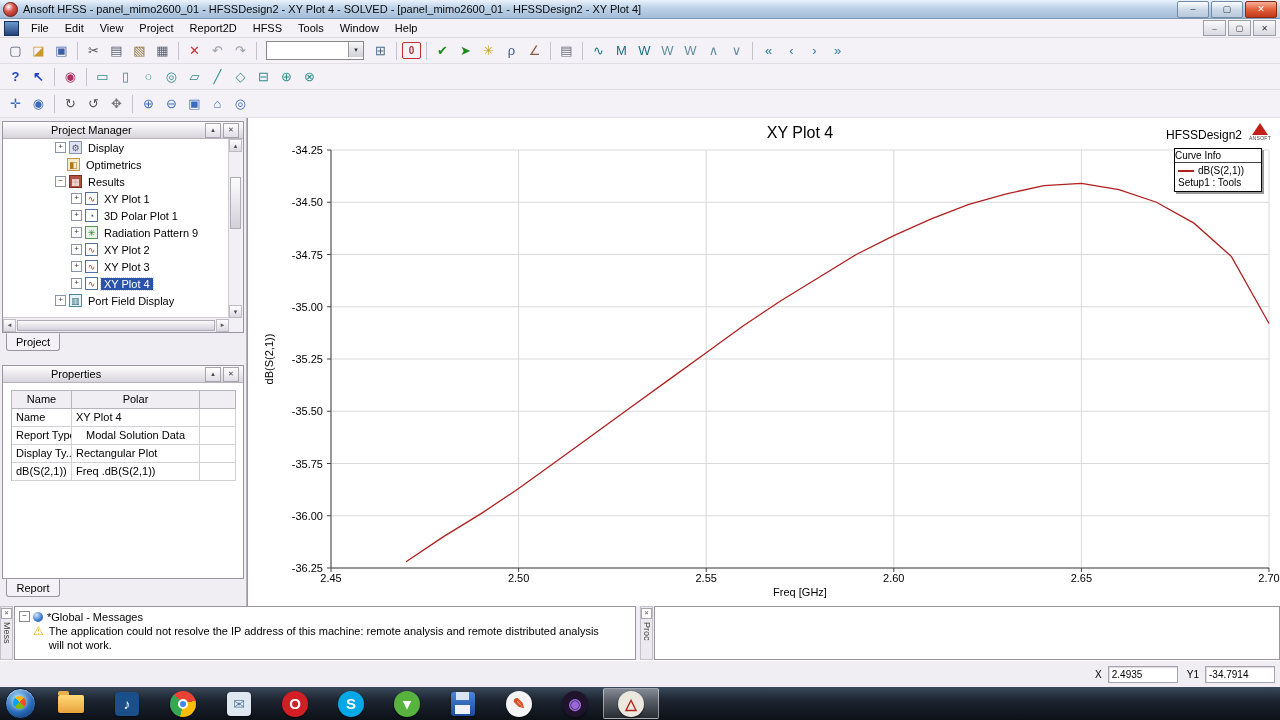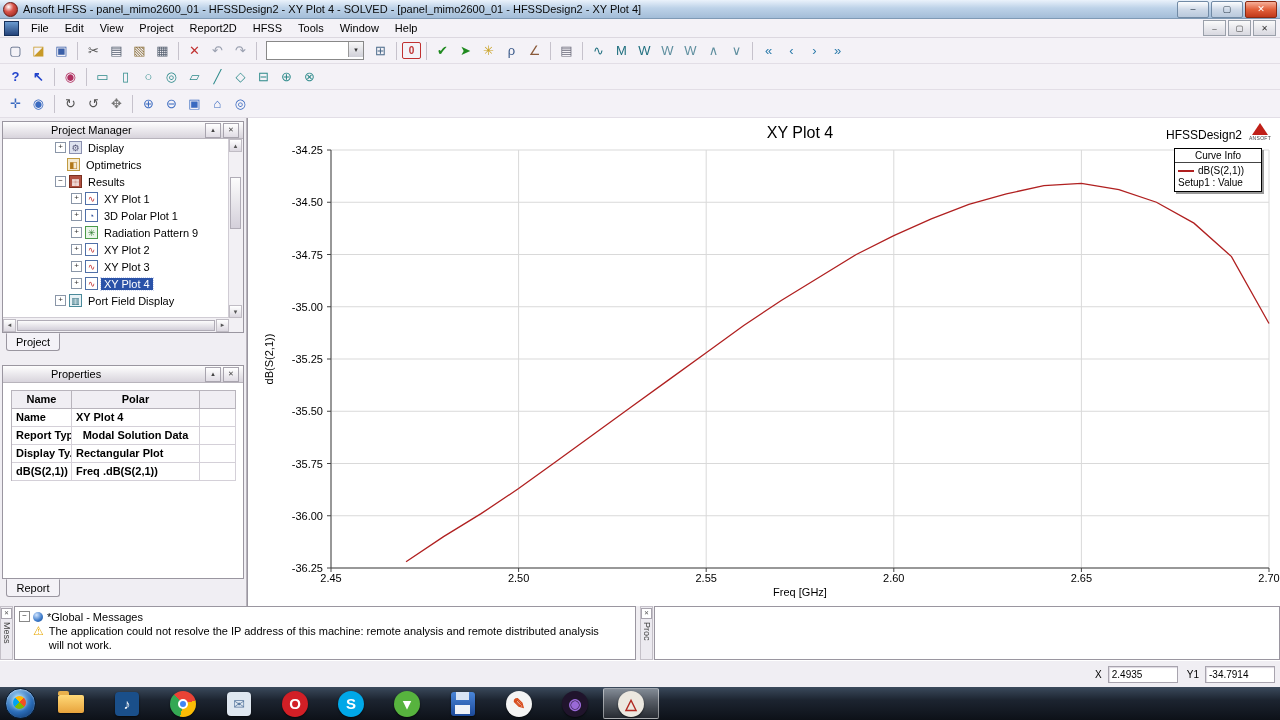--- a/index.html
+++ b/index.html
@@ -72,36 +72,36 @@
     background:linear-gradient(#fff,#dcd8e0);border:1px solid #c0bcc4;box-sizing:border-box;flex:0 0 auto;}
   .scr-thumb{background:linear-gradient(#fcfcfc,#d4d0da);border:1px solid #b0acb6;box-sizing:border-box;}
   #vthumb{position:absolute;left:1px;top:38px;width:11px;height:52px;}
   #hthumb{flex:1;height:11px;margin:0 1px;}
   #pm-corner{position:absolute;right:0;bottom:0;width:14px;height:14px;background:#f2f0f4;}
 
   
   #props-table{position:absolute;left:8px;top:24px;border-top:1px solid #b8b4bc;border-left:1px solid #b8b4bc;width:224px;}
   .prop-row{display:flex;height:18px;}
   .prop-cell{border-right:1px solid #d4d0d8;border-bottom:1px solid #d4d0d8;padding:2px 4px;overflow:hidden;
-    white-space:nowrap;box-sizing:border-box;font-size:11px;font-weight:bold;}
+    white-space:nowrap;box-sizing:border-box;font-size:11px;}
   .prop-cell.head{background:#f0eef3;text-align:center;border-right-color:#b8b4bc;border-bottom-color:#b8b4bc;}
 
   
   #chart-area{position:absolute;left:247px;top:118px;width:1033px;height:488px;background:#fff;border-left:1px solid #9a96a0;box-sizing:border-box;}
   #chart-title{position:absolute;left:84px;top:6px;width:936px;text-align:center;font-size:16px;}
   #design-label{position:absolute;right:38px;top:10px;font-size:12px;}
   #logo{position:absolute;right:6px;top:5px;width:28px;text-align:center;}
   #logo-mark{width:0;height:0;border-left:8px solid transparent;border-right:8px solid transparent;
     border-bottom:12px solid #c02018;margin:0 auto;}
   #logo-text{font-size:5px;color:#444;letter-spacing:.3px;}
   #plot-svg{position:absolute;left:0;top:0;}
   #plot-svg text{font-family:"Liberation Sans",sans-serif;}
   #legend{position:absolute;right:18px;top:30px;width:88px;background:#fff;border:1px solid #000;
     box-shadow:2px 2px 0 #9a9a9a;font-size:10px;box-sizing:border-box;}
-  #legend-title{text-align:center;padding:1px 0;border-bottom:1px solid #444;}
+  #legend-title{text-align:left;padding:1px 0;border-bottom:1px solid #444;}
   .legend-entry{display:flex;align-items:center;padding:2px 3px 0;}
   .legend-line{width:16px;height:2px;margin-right:4px;flex:0 0 auto;}
   .legend-sub{padding:1px 3px 3px;}
 
   
   .side-tab{position:absolute;top:606px;width:13px;height:54px;background:#eceaf0;border:1px solid #c4c0c8;
     box-sizing:border-box;font-size:9px;color:#444;}
   #msg-tab-left{left:0;}
   #proc-tab{left:640px;}
   .side-tab .vtext{writing-mode:vertical-rl;margin:3px auto 0;display:block;text-align:center;width:11px;}
@@ -431,21 +431,21 @@
       <text x="552" y="478" text-anchor="middle" font-size="11" fill="#000">Freq [GHz]</text>
       <text x="25" y="241" text-anchor="middle" font-size="11" fill="#000" transform="rotate(-90 25 241)">dB(S(2,1))</text>
       <polyline points="158.04000000000008,443.7299999999998 195.55999999999926,418.6500000000003 233.08000000000013,395.6600000000004 270.59999999999934,370.5799999999995 308.1199999999985,343.4100000000004 345.6399999999994,316.2399999999999 383.1599999999986,289.06999999999937 420.6799999999995,261.9000000000003 458.1999999999987,234.72999999999976 495.7199999999995,207.5600000000007 533.2399999999988,182.47999999999976 570.7599999999995,159.4899999999999 608.2799999999988,136.5 645.7999999999996,117.68999999999929 683.3199999999989,100.96999999999964 720.8399999999997,86.33999999999958 758.359999999999,75.89000000000019 795.8799999999998,67.53000000000036 833.399999999999,65.43999999999929 870.9199999999998,71.70999999999952 908.439999999999,84.25 945.9599999999999,105.15000000000029 983.4799999999991,138.58999999999958 1021,205.46999999999963" fill="none" stroke="#b02020" stroke-width="1.3"></polyline>
     </svg>
   <div id="legend">
     <div id="legend-title">Curve Info</div>
     <div class="legend-entry">
       <div class="legend-line" id="legend-line" style="background: rgb(176, 32, 32);"></div>
       <span>dB(S(2,1))</span>
     </div>
-    <div class="legend-sub">Setup1 : Value</div>
+    <div class="legend-sub">Setup1 : Tools</div>
   </div>
 </div>
 
 <div id="msg-tab-left" class="side-tab">
   <div class="tab-close">✕</div>
   <span class="vtext">Mess</span>
 </div>
 <div id="messages-panel">
   <div class="msg-head">
     <div class="msg-collapse">−</div>

